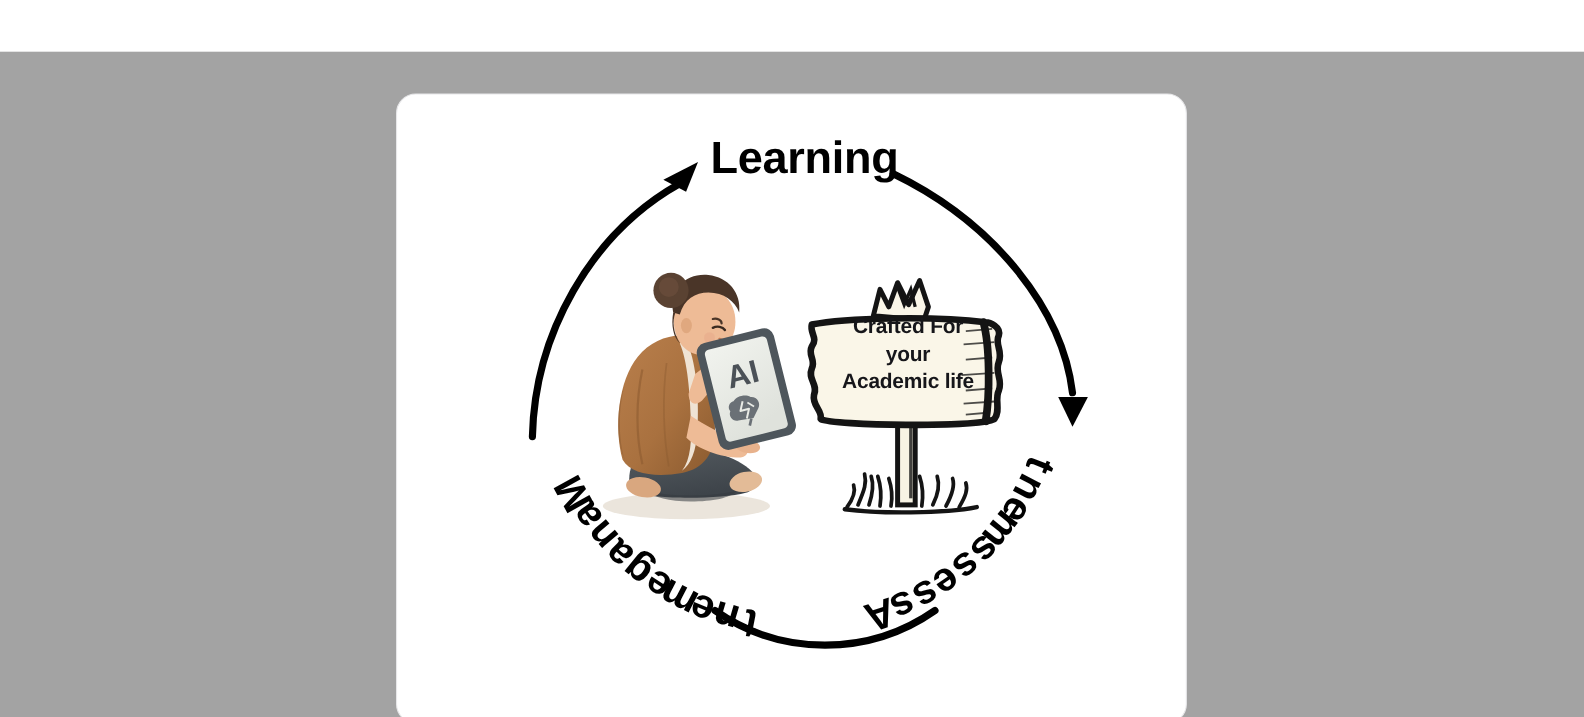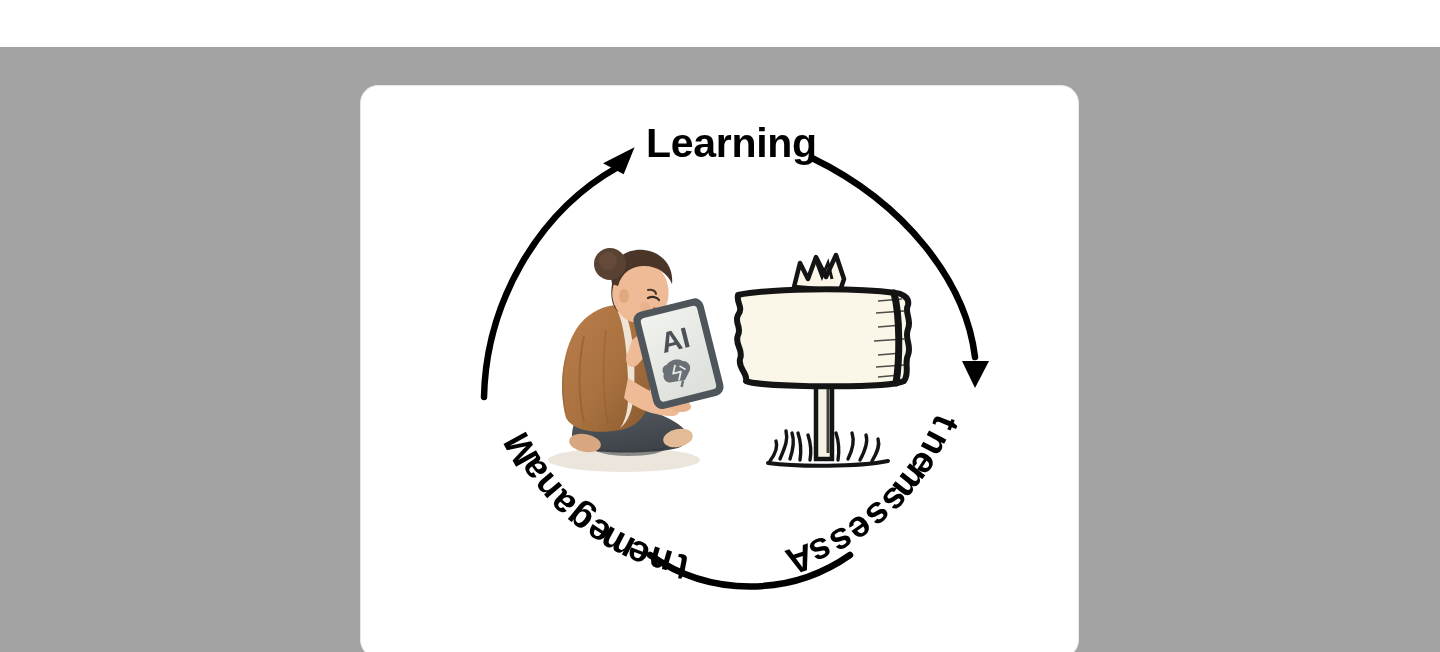--- a/index.html
+++ b/index.html
@@ -293,15 +293,20 @@
           <path d="M110 225 C112 212, 110 204, 108 198"></path>
           <path d="M120 224 C126 212, 126 204, 124 198"></path>
           <path d="M132 225 C138 214, 140 206, 138 200"></path>
           <path d="M144 226 C150 216, 152 210, 150 204"></path>
           <path d="M42 226 C48 218, 50 212, 48 206"></path>
           <path d="M40 228 C70 232, 130 232, 160 226" stroke-width="4"></path>
         </g>
       </svg>
     </div>
 
+    <div class="sign-text">
+      <div>Crafted For</div>
+      <div>your</div>
+      <div>Academic life</div>
+    </div>
 
   </div>
 </div>
 
 </body></html>

